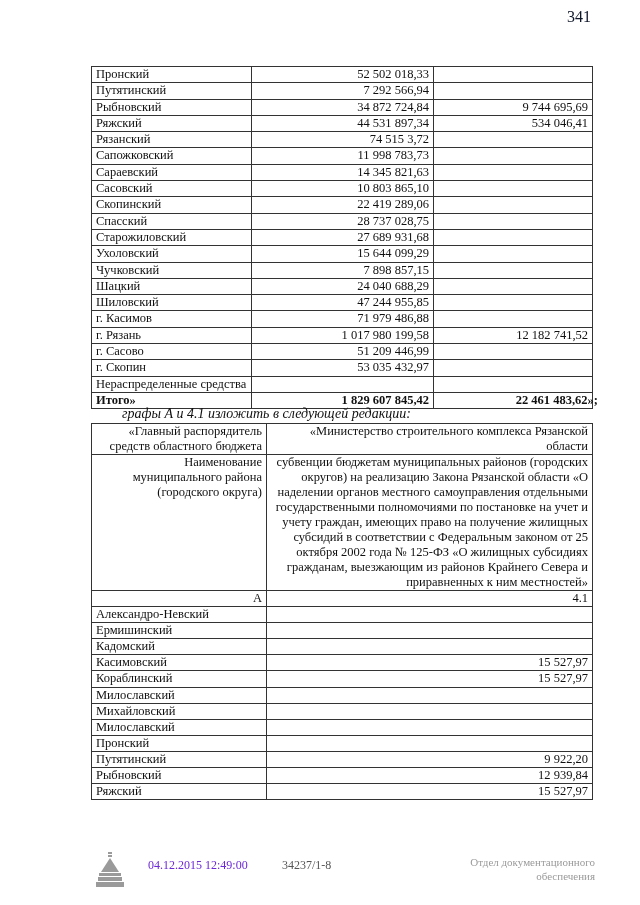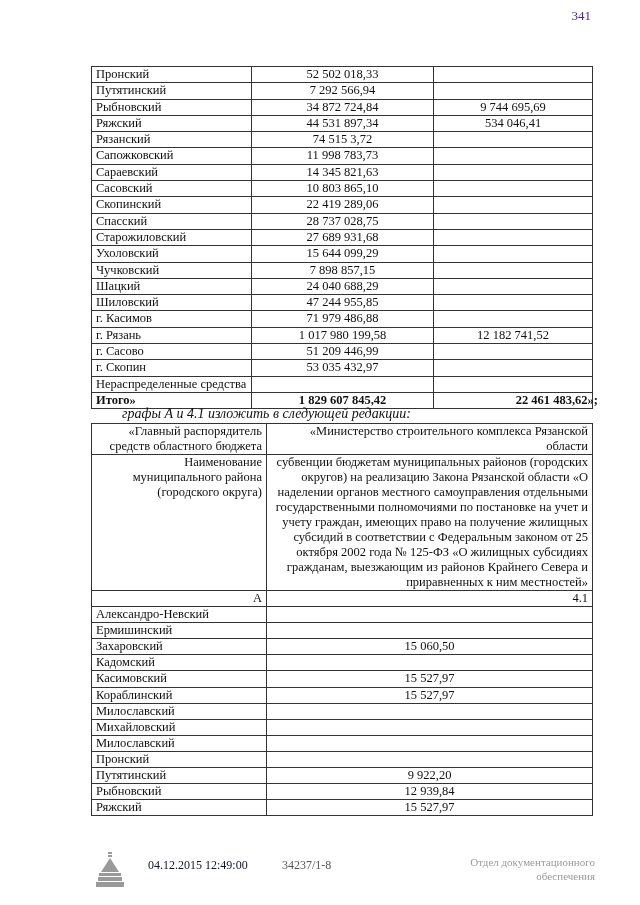--- a/index.html
+++ b/index.html
@@ -3,34 +3,34 @@
 <meta charset="utf-8">
 <style>
   html, body { margin: 0; padding: 0; background: #ffffff; }
   body {
     width: 640px; height: 905px; position: relative; overflow: hidden;
     font-family: "Liberation Serif", "DejaVu Serif", serif;
     color: #111;
   }
   .page-number {
     position: absolute; right: 49px; top: 8px;
-    font-size: 13px; color: #4c1d95;
+    font-size: 16px; color: #0f172a;
   }
   table { border-collapse: collapse; table-layout: fixed; }
   td {
     border: 1px solid #333; font-size: 12.5px; line-height: 14px;
     padding: 0 4px; vertical-align: top; height: 14px;
     white-space: nowrap; overflow: visible;
   }
   #table1 { position: absolute; left: 91px; top: 66px; width: 501px; }
   #table1 col.c1 { width: 160px; }
   #table1 col.c2 { width: 182px; }
   #table1 col.c3 { width: 159px; }
   #table1 td { height: 15.3px; line-height: 15.3px; padding-top: 0; padding-bottom: 0; }
-  td.num { text-align: center; }
+  td.num { text-align: right; }
   td.wrap { white-space: normal; line-height: 14px; }
   tr.total td { font-weight: bold; }
   td.overflow { position: relative; }
   td.overflow span.ov { position: absolute; right: -6px; top: 0; }
   .instruction {
     position: absolute; left: 122px; top: 406px;
     font-size: 14px; color: #111; font-style: italic;
   }
   #table2 { position: absolute; left: 91px; top: 423px; width: 501px; }
   #table2 col.c1 { width: 175px; }
@@ -38,21 +38,21 @@
   #table2 td { height: 15.1px; line-height: 15.1px; }
   #table2 td.center { text-align: right; white-space: normal; line-height: 14px; }
   #table2 tr.header-row td { line-height: 15px; }
   .footer {
     position: absolute; left: 0; top: 848px; width: 640px; height: 50px;
   }
   .footer .logo {
     position: absolute; left: 93px; top: 2px; width: 34px; height: 40px;
   }
   .footer .datetime {
-    position: absolute; left: 148px; top: 10px; font-size: 12px; color: #0f172a;
+    position: absolute; left: 148px; top: 10px; font-size: 12px; color: #6d28d9;
   }
   .footer .docnum {
     position: absolute; left: 282px; top: 10px; font-size: 12px; color: #555;
   }
   .footer .dept {
     position: absolute; left: 445px; top: 7px; width: 150px;
     font-size: 11px; line-height: 14px; color: #9a9a9a; text-align: right;
   }
 </style>
 </head>
@@ -199,24 +199,20 @@
     </tr>
   <tr>
         <td>Александро-Невский</td>
         <td class="num"></td>
       </tr>
       <tr>
         <td>Ермишинский</td>
         <td class="num"></td>
       </tr>
       <tr>
-        <td>Захаровский</td>
-        <td class="num">15 060,50</td>
-      </tr>
-      <tr>
         <td>Кадомский</td>
         <td class="num"></td>
       </tr>
       <tr>
         <td>Касимовский</td>
         <td class="num">15 527,97</td>
       </tr>
       <tr>
         <td>Кораблинский</td>
         <td class="num">15 527,97</td>

